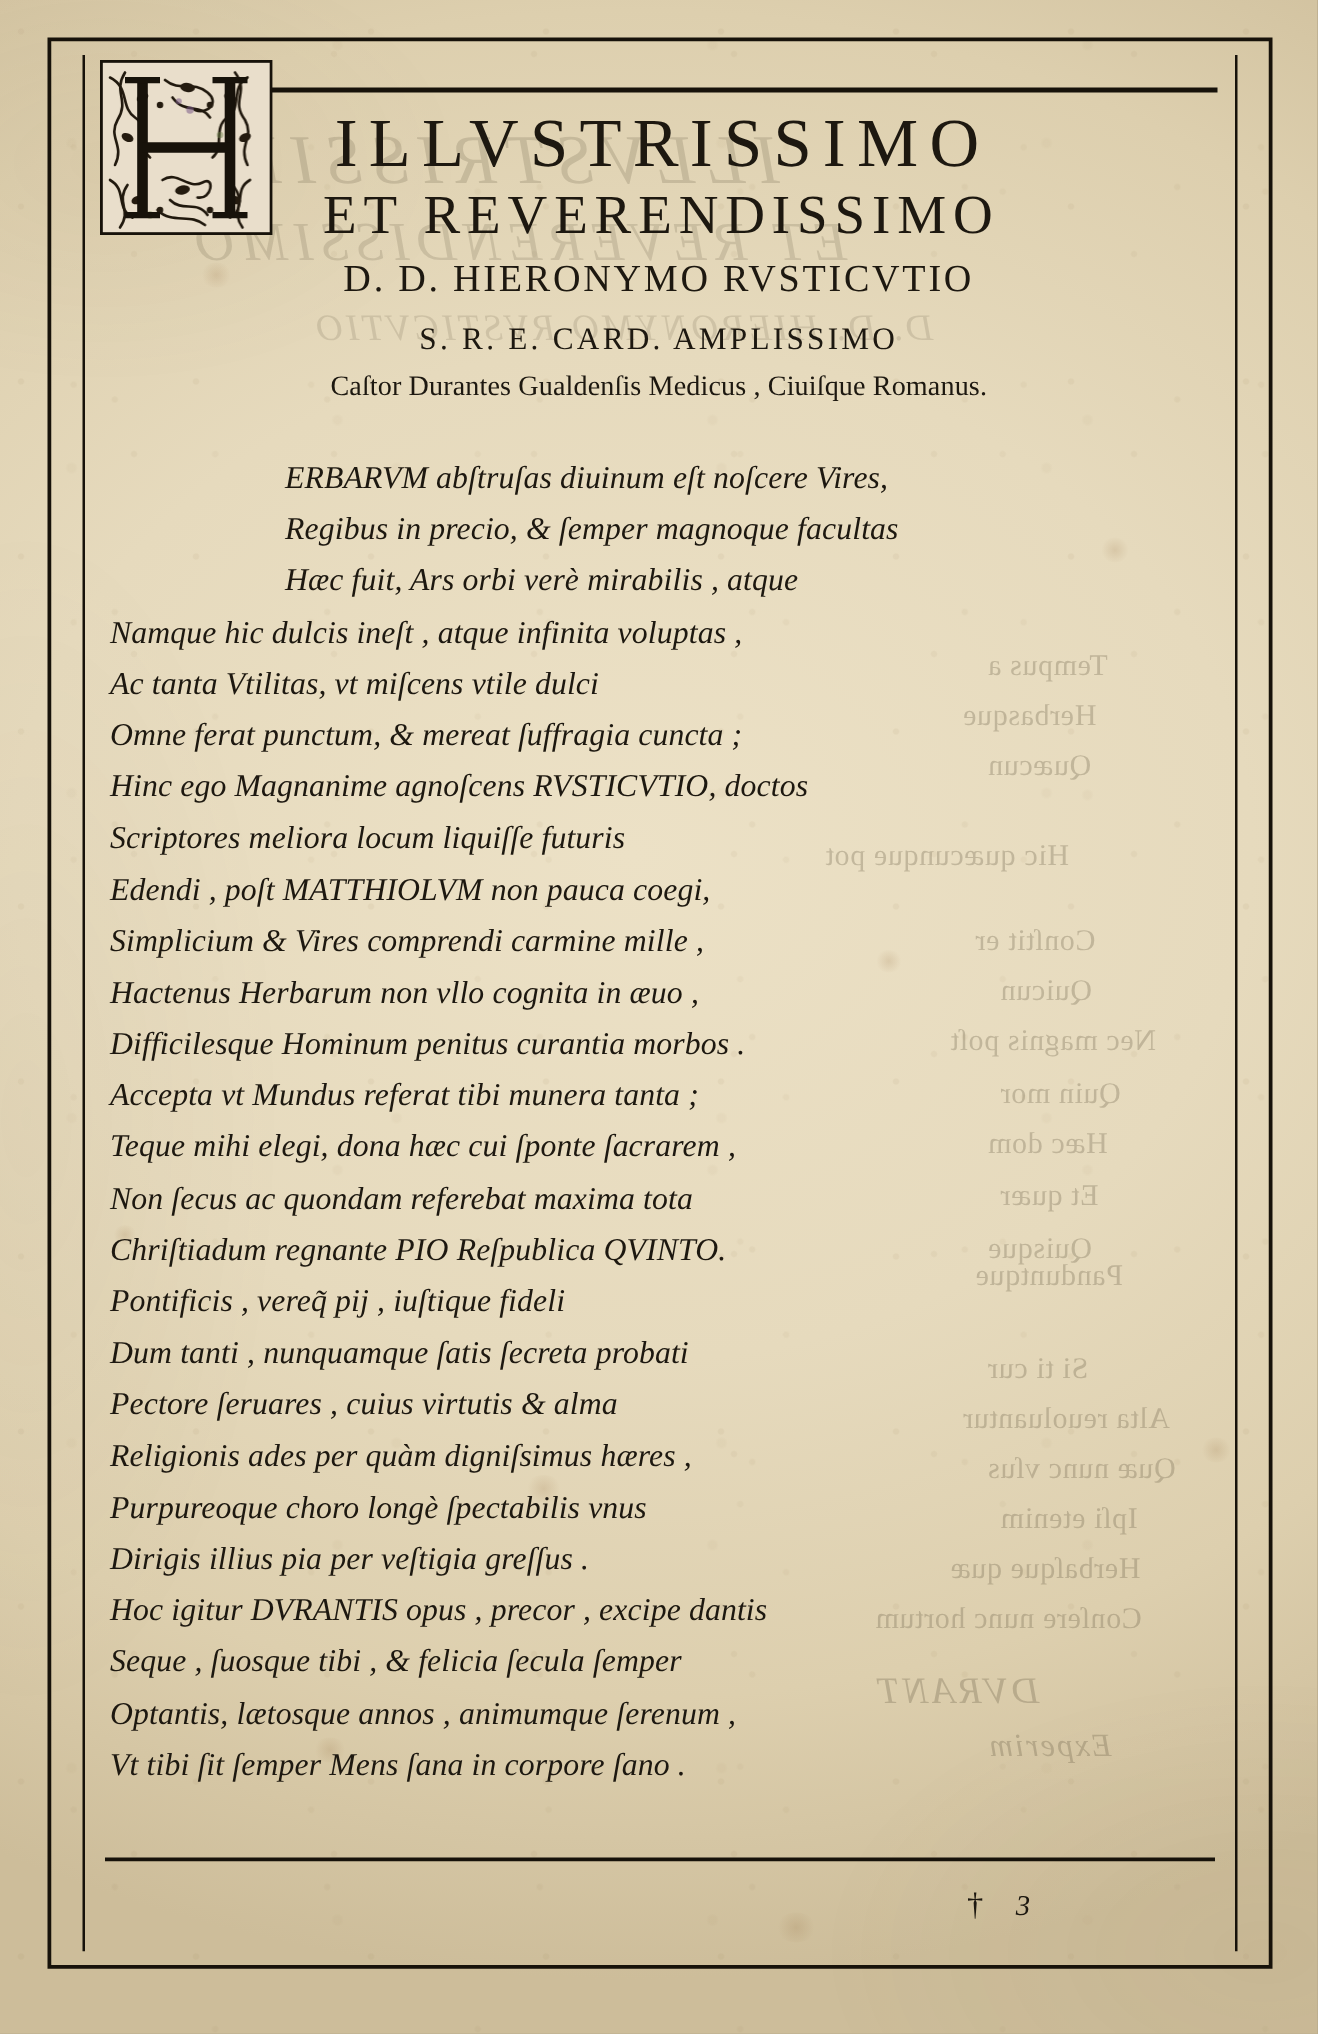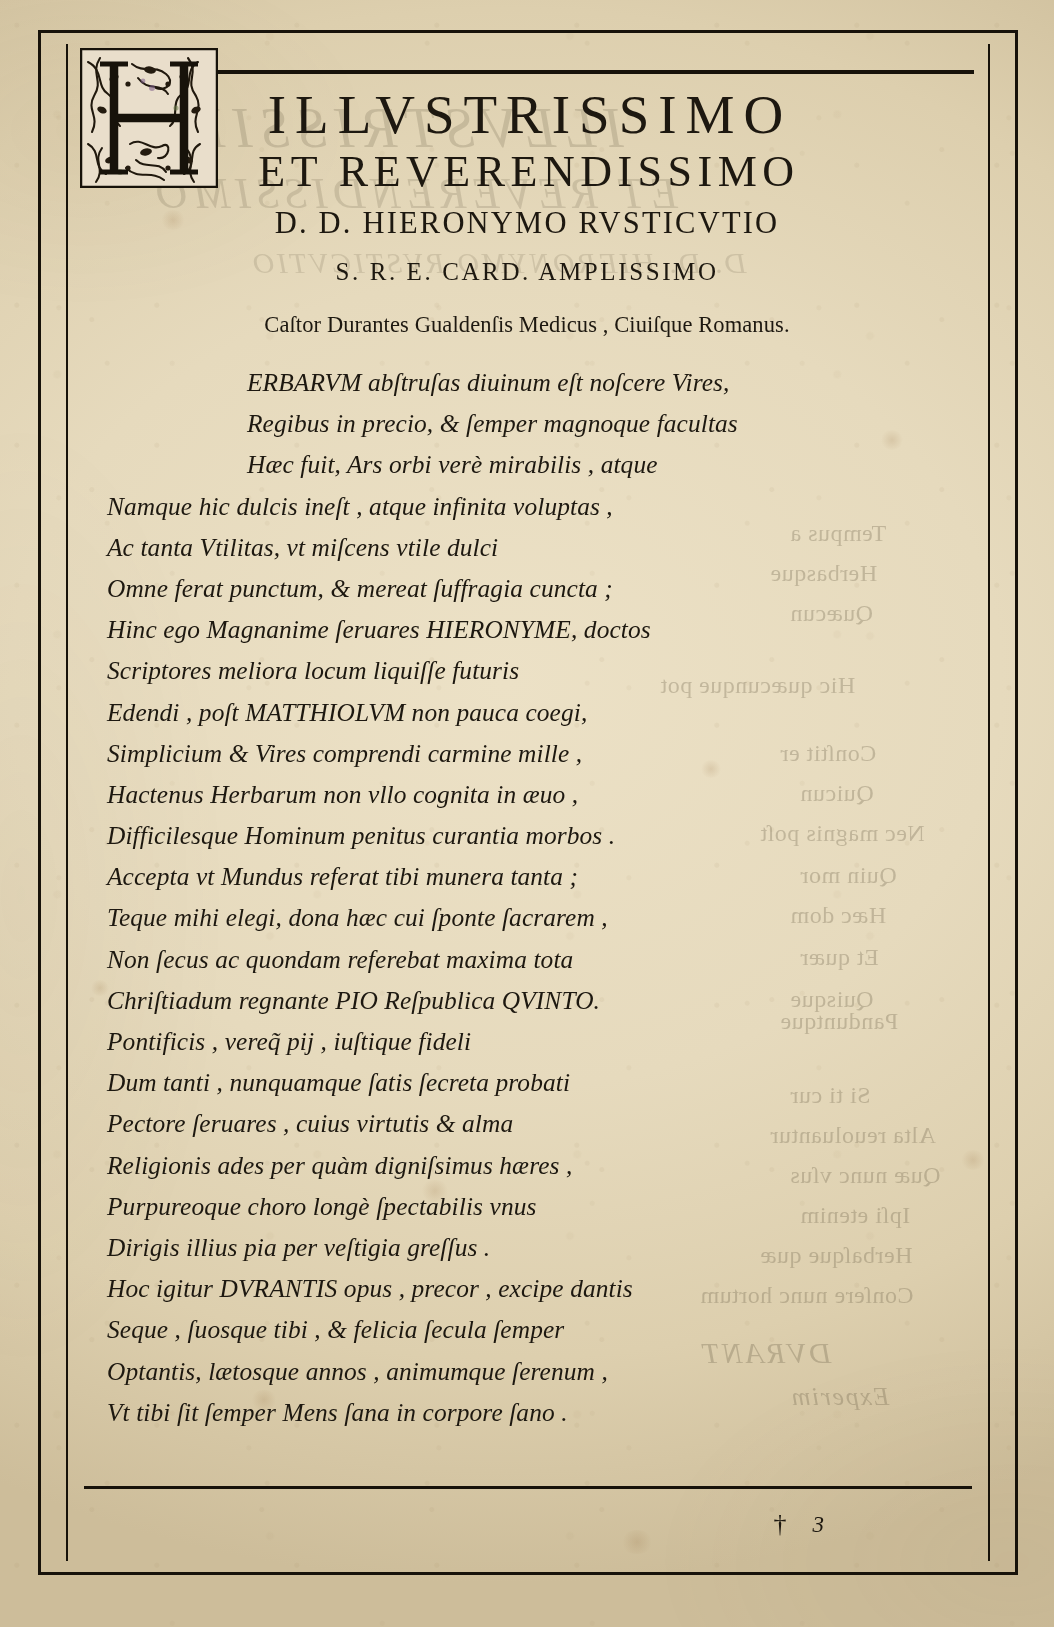--- a/index.html
+++ b/index.html
@@ -117,37 +117,37 @@
   }
   .t4 {
     font-size: 25px;
     letter-spacing: 2.6px;
     line-height: 1.1;
     margin-top: 17px;
   }
   .byline {
     font-size: 22.5px;
     letter-spacing: .1px;
-    margin-top: 26px;
+    margin-top: 10px;
     text-align: center;
   }
 
   
   .poem {
     position: absolute;
     left: 2px;
     right: 0;
     top: 318px;
     font-style: italic;
     font-size: 25.4px;
     line-height: 41.2px;
     letter-spacing: .1px;
     white-space: nowrap;
   }
-  .poem .ln { display: block; height: 41.2px; margin-left: 19px; }
+  .poem .ln { display: block; height: 41.2px; }
   .poem .ind { padding-left: 148px; }
   .poem .ind2 { padding-left: 8px; }
   .caps {
     font-style: italic;
     letter-spacing: 1.6px;
   }
 
   
   .initial {
     position: absolute;
@@ -295,21 +295,21 @@
       </svg>
     </div>
 
     <div class="poem">
       <span class="ln ind">ERBARVM abſtruſas diuinum eſt noſcere Vires,</span>
       <span class="ln ind">Regibus in precio, &amp; ſemper magnoque facultas</span>
       <span class="ln ind">Hæc fuit, Ars orbi verè mirabilis , atque</span>
       <span class="ln ind2">Namque hic dulcis ineſt , atque infinita voluptas ,</span>
       <span class="ln ind2">Ac tanta Vtilitas, vt miſcens vtile dulci</span>
       <span class="ln ind2">Omne ferat punctum, &amp; mereat ſuffragia cuncta ;</span>
-      <span class="ln ind2">Hinc ego Magnanime ſeruares HIERONYME, doctos</span>
+      <span class="ln ind2">Hinc ego Magnanime agnoſcens RVSTICVTIO, doctos</span>
       <span class="ln ind2">Scriptores meliora locum liquiſſe futuris</span>
       <span class="ln ind2">Edendi , poſt MATTHIOLVM non pauca coegi,</span>
       <span class="ln ind2">Simplicium &amp; Vires comprendi carmine mille ,</span>
       <span class="ln ind2">Hactenus Herbarum non vllo cognita in æuo ,</span>
       <span class="ln ind2">Difficilesque Hominum penitus curantia morbos .</span>
       <span class="ln ind2">Accepta vt Mundus referat tibi munera tanta ;</span>
       <span class="ln ind2">Teque mihi elegi, dona hæc cui ſponte ſacrarem ,</span>
       <span class="ln ind2">Non ſecus ac quondam referebat maxima tota</span>
       <span class="ln ind2">Chriſtiadum regnante PIO Reſpublica QVINTO.</span>
       <span class="ln ind2">Pontificis , vereq̃ pij , iuſtique fideli</span>

